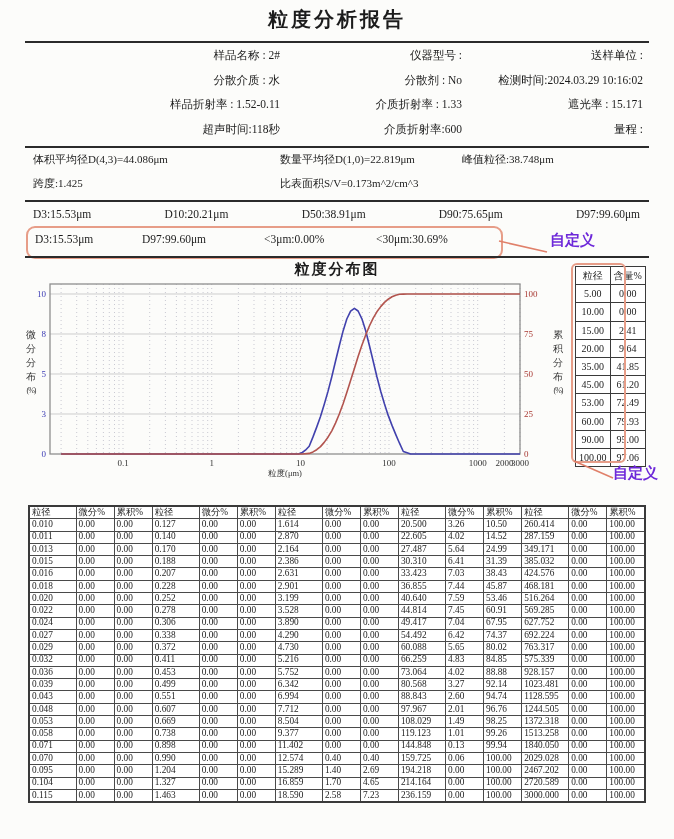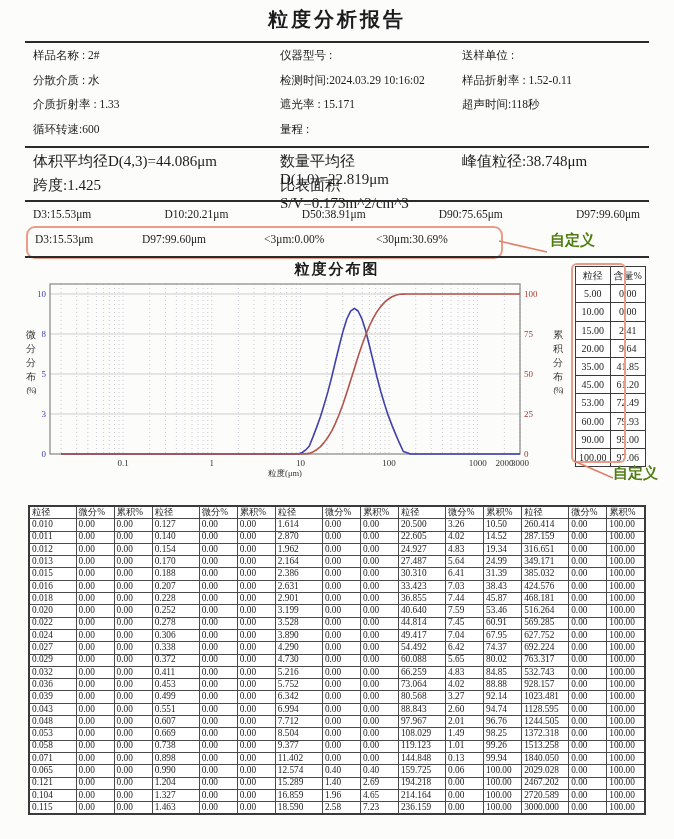--- a/index.html
+++ b/index.html
@@ -7,33 +7,33 @@
         font-family:"Liberation Serif","DejaVu Serif",serif;color:#1c1c1c;overflow:hidden;}
   .report-title{position:absolute;top:6px;left:0;right:0;text-align:center;
         font-size:20px;font-weight:bold;letter-spacing:3px;}
   .rule{position:absolute;left:25px;right:25px;background:#2b2b2b;}
   #rule1{top:41px;height:2px;}
   #rule2{top:146px;height:2px;}
   #rule3{top:200px;height:2px;}
   #rule4{top:256px;height:2px;}
   .info-grid{position:absolute;left:33px;top:48px;width:610px;display:grid;
         grid-template-columns:247px 182px 181px;grid-auto-rows:24.5px;font-size:11.5px;}
-  .info-grid>div{white-space:nowrap;}
+  .info-grid>div{white-space:nowrap;text-align:right;}
   .summary-grid{position:absolute;left:33px;top:152px;width:610px;display:grid;
-        grid-template-columns:247px 182px 181px;grid-auto-rows:24px;font-size:15px;}
+        grid-template-columns:247px 182px 181px;grid-auto-rows:24px;font-size:11px;}
   .d-row{position:absolute;left:33px;right:34px;top:208px;display:flex;
         justify-content:space-between;font-size:11.5px;}
   .custom-row{position:absolute;left:0;top:233px;font-size:11.5px;}
   .custom-row span{position:absolute;top:0;white-space:nowrap;}
   .cv0{left:35px;} .cv1{left:142px;} .cv2{left:264px;} .cv3{left:376px;}
   .custom-box{position:absolute;left:26px;top:226px;width:473px;height:29px;
         border:2px solid #e79d88;border-radius:9px;pointer-events:none;}
   .side-box{position:absolute;left:571px;top:263px;width:51px;height:196px;
         border:2px solid #e79d88;border-radius:6px;pointer-events:none;}
-  .anno{position:absolute;color:#4d7c0f;font-weight:bold;font-size:15px;
+  .anno{position:absolute;color:#6d28d9;font-weight:bold;font-size:15px;
         font-family:"Liberation Sans","DejaVu Sans",sans-serif;}
   #anno1{left:550px;top:231px;}
   #anno2{left:613px;top:464px;}
   .connector{position:absolute;pointer-events:none;}
   .section-title{position:absolute;left:0;right:0;text-align:center;
         font-weight:bold;font-size:15px;letter-spacing:2px;}
   #chart-title{top:260px;}
   #table-title{top:483px;}
   #chart-svg{position:absolute;left:30px;top:278px;}
   .vlabel{position:absolute;width:14px;font-size:10px;line-height:14px;text-align:center;color:#333;}
@@ -57,26 +57,27 @@
 
   <div class="report-title">粒度分析报告</div>
 
   <div class="rule" id="rule1"></div>
 
   <div class="info-grid">
     <div>样品名称 : 2#</div>
     <div>仪器型号 :</div>
     <div>送样单位 :</div>
     <div>分散介质 : 水</div>
+    <div>分散剂 : No</div>
     <div>检测时间:2024.03.29 10:16:02</div>
     <div>样品折射率 : 1.52-0.11</div>
     <div>介质折射率 : 1.33</div>
     <div>遮光率 : 15.171</div>
     <div>超声时间:118秒</div>
-    <div>循环转速:600</div>
+    <div>介质折射率:600</div>
     <div>量程 :</div>
   </div>
 
   <div class="rule" id="rule2"></div>
 
   <div class="summary-grid">
     <div>体积平均径D(4,3)=44.086μm</div>
     <div>数量平均径D(1,0)=22.819μm</div>
     <div>峰值粒径:38.748μm</div>
     <div>跨度:1.425</div>
@@ -321,37 +322,20 @@
           <td>0.00</td>
           <td>0.00</td>
           <td>22.605</td>
           <td>4.02</td>
           <td>14.52</td>
           <td>287.159</td>
           <td>0.00</td>
           <td>100.00</td>
         </tr>
         <tr>
-          <td>0.012</td>
-          <td>0.00</td>
-          <td>0.00</td>
-          <td>0.154</td>
-          <td>0.00</td>
-          <td>0.00</td>
-          <td>1.962</td>
-          <td>0.00</td>
-          <td>0.00</td>
-          <td>24.927</td>
-          <td>4.83</td>
-          <td>19.34</td>
-          <td>316.651</td>
-          <td>0.00</td>
-          <td>100.00</td>
-        </tr>
-        <tr>
           <td>0.013</td>
           <td>0.00</td>
           <td>0.00</td>
           <td>0.170</td>
           <td>0.00</td>
           <td>0.00</td>
           <td>2.164</td>
           <td>0.00</td>
           <td>0.00</td>
           <td>27.487</td>
@@ -503,21 +487,21 @@
           <td>0.00</td>
           <td>0.411</td>
           <td>0.00</td>
           <td>0.00</td>
           <td>5.216</td>
           <td>0.00</td>
           <td>0.00</td>
           <td>66.259</td>
           <td>4.83</td>
           <td>84.85</td>
-          <td>532.743</td>
+          <td>575.339</td>
           <td>0.00</td>
           <td>100.00</td>
         </tr>
         <tr>
           <td>0.036</td>
           <td>0.00</td>
           <td>0.00</td>
           <td>0.453</td>
           <td>0.00</td>
           <td>0.00</td>
@@ -627,38 +611,38 @@
           <td>0.00</td>
           <td>0.00</td>
           <td>144.848</td>
           <td>0.13</td>
           <td>99.94</td>
           <td>1840.050</td>
           <td>0.00</td>
           <td>100.00</td>
         </tr>
         <tr>
-          <td>0.065</td>
+          <td>0.070</td>
           <td>0.00</td>
           <td>0.00</td>
           <td>0.990</td>
           <td>0.00</td>
           <td>0.00</td>
           <td>12.574</td>
           <td>0.40</td>
           <td>0.40</td>
           <td>159.725</td>
           <td>0.06</td>
           <td>100.00</td>
           <td>2029.028</td>
           <td>0.00</td>
           <td>100.00</td>
         </tr>
         <tr>
-          <td>0.121</td>
+          <td>0.095</td>
           <td>0.00</td>
           <td>0.00</td>
           <td>1.204</td>
           <td>0.00</td>
           <td>0.00</td>
           <td>15.289</td>
           <td>1.40</td>
           <td>2.69</td>
           <td>194.218</td>
           <td>0.00</td>
@@ -668,21 +652,21 @@
           <td>100.00</td>
         </tr>
         <tr>
           <td>0.104</td>
           <td>0.00</td>
           <td>0.00</td>
           <td>1.327</td>
           <td>0.00</td>
           <td>0.00</td>
           <td>16.859</td>
-          <td>1.96</td>
+          <td>1.70</td>
           <td>4.65</td>
           <td>214.164</td>
           <td>0.00</td>
           <td>100.00</td>
           <td>2720.589</td>
           <td>0.00</td>
           <td>100.00</td>
         </tr>
         <tr>
           <td>0.115</td>

